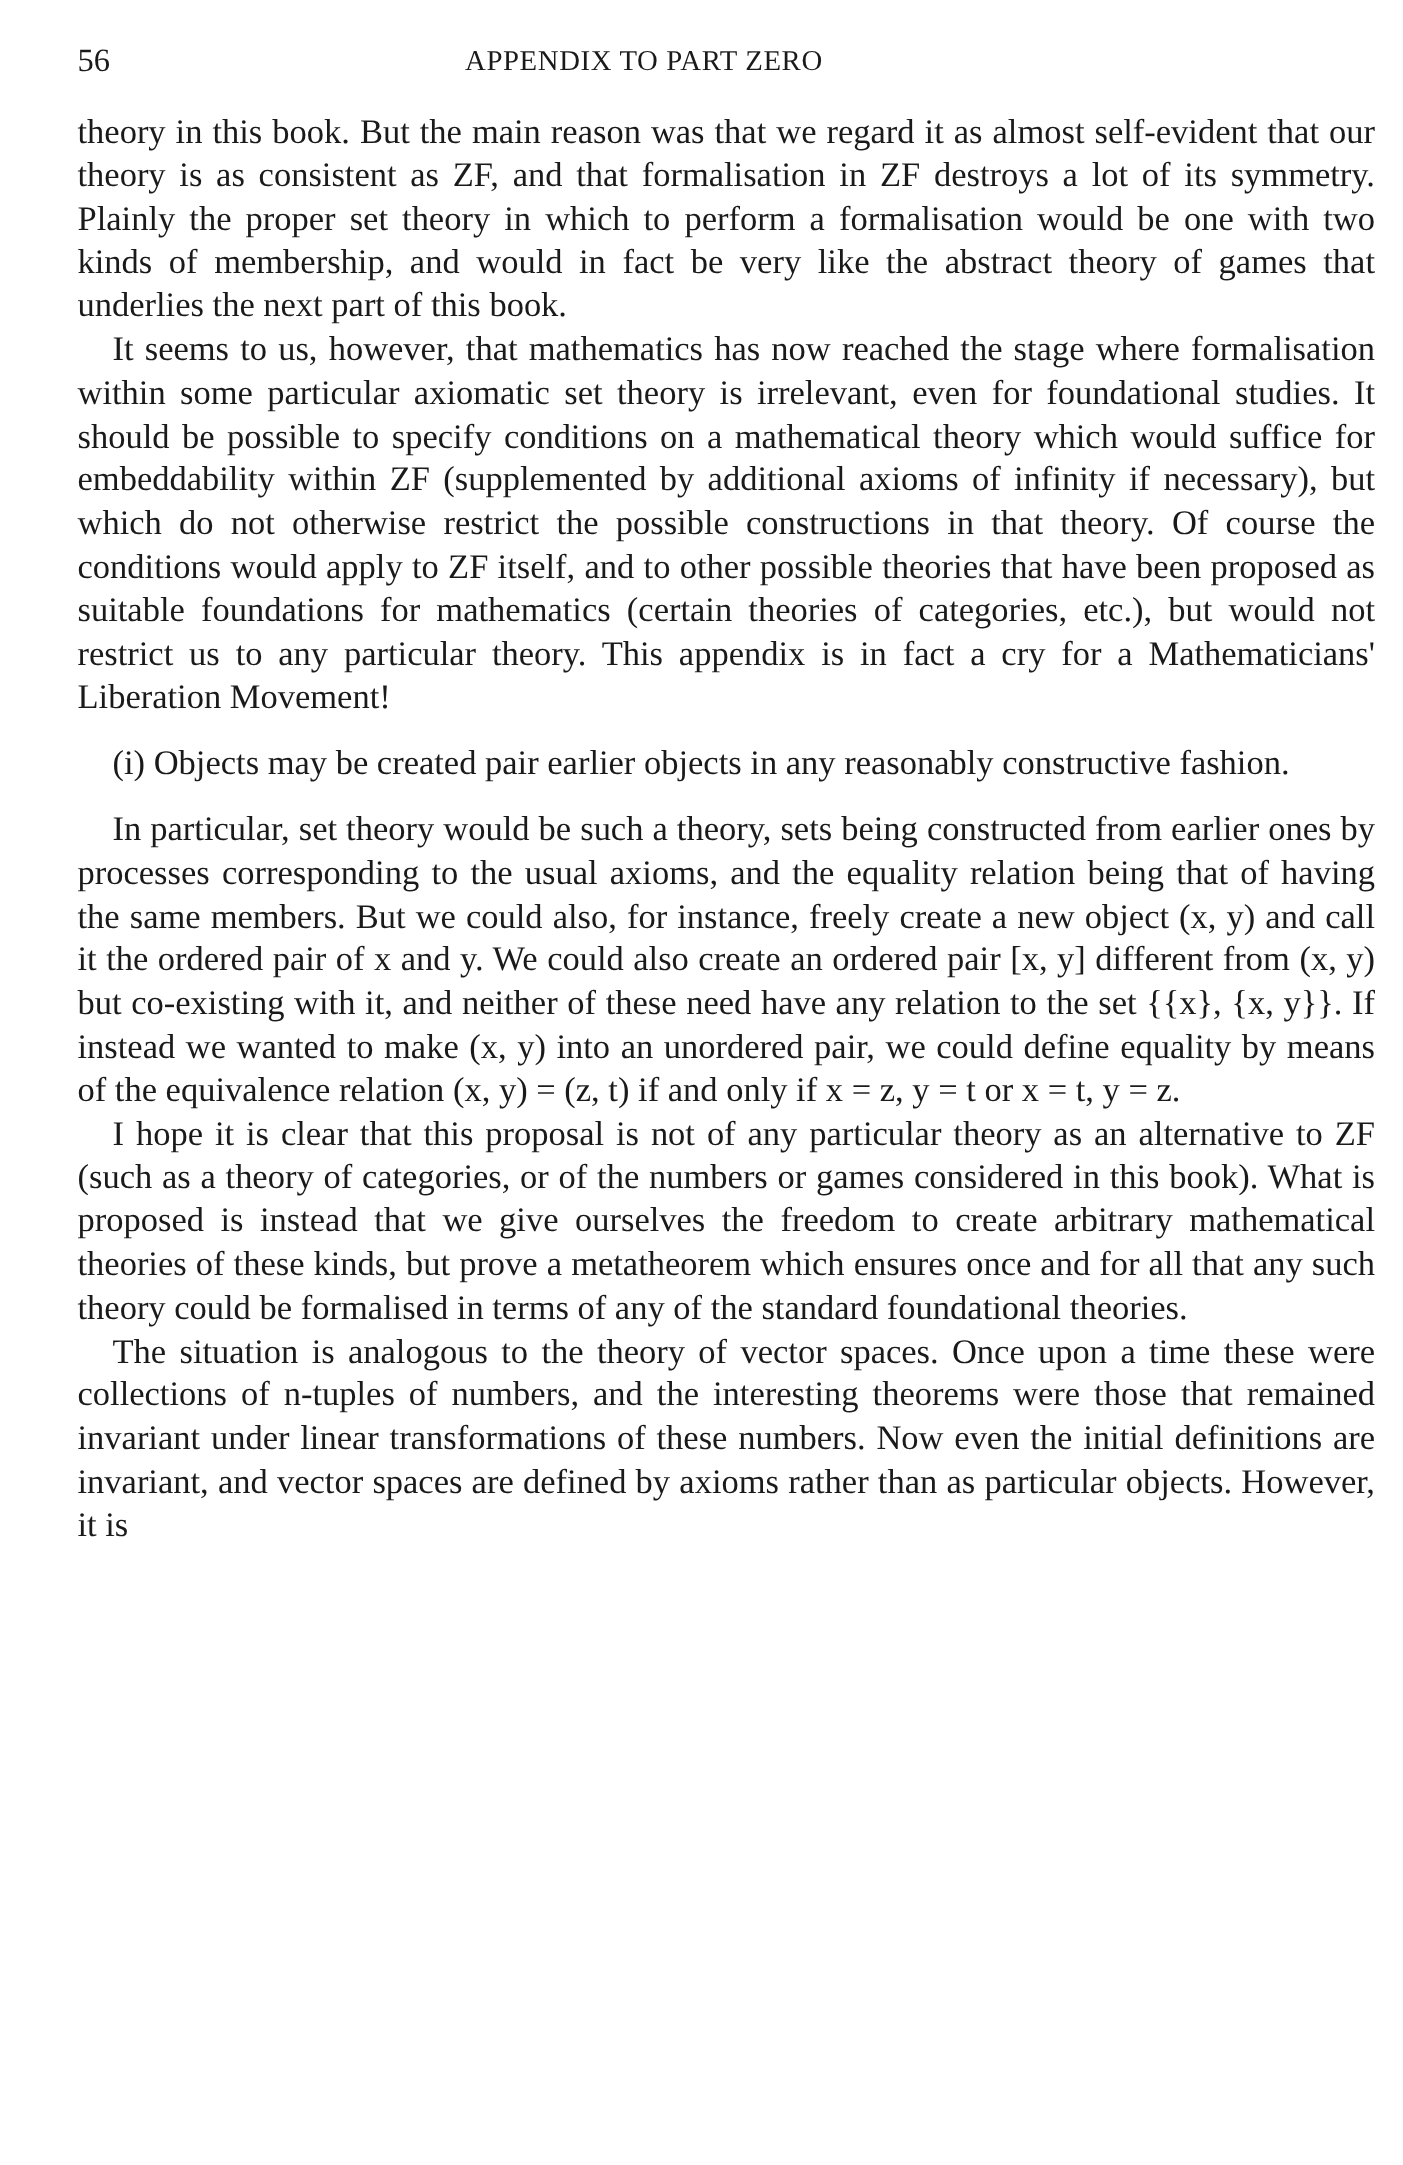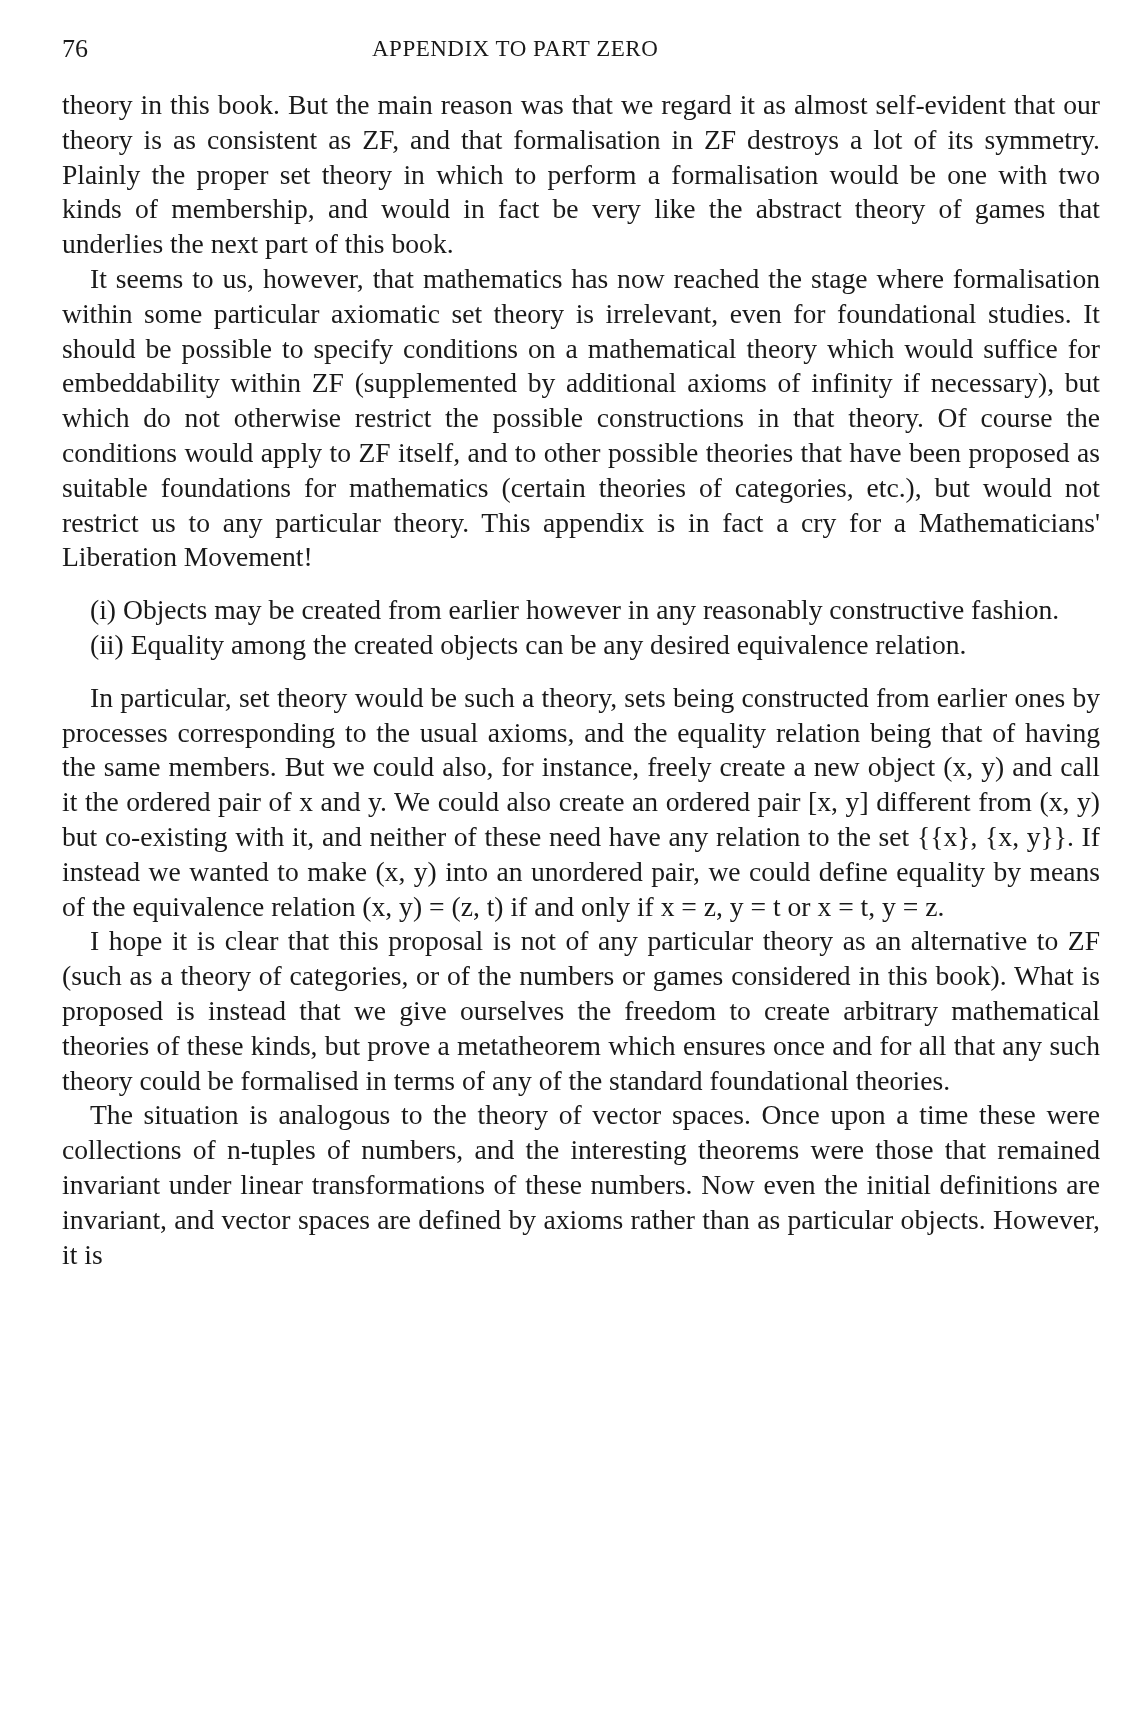--- a/index.html
+++ b/index.html
@@ -12,30 +12,29 @@
     .para { margin: 0; text-align: justify; }
     .indent { text-indent: 28px; }
     .list { margin: 18px 0 18px 28px; }
     .list-item { margin: 0; text-align: justify; }
   </style>
 </head>
 <body>
 
 <div class="page">
   <div class="running-head">
-    <span class="page-number">76</span>
+    <span class="page-number">56</span>
     <span class="header-title">APPENDIX TO PART ZERO</span>
   </div>
 
   <div class="body">
     <p class="para">theory in this book. But the main reason was that we regard it as almost self-evident that our theory is as consistent as ZF, and that formalisation in ZF destroys a lot of its symmetry. Plainly the proper set theory in which to perform a formalisation would be one with two kinds of membership, and would in fact be very like the abstract theory of games that underlies the next part of this book.</p>
     <p class="para indent">It seems to us, however, that mathematics has now reached the stage where formalisation within some particular axiomatic set theory is irrelevant, even for foundational studies. It should be possible to specify conditions on a mathematical theory which would suffice for embeddability within ZF (supplemented by additional axioms of infinity if necessary), but which do not otherwise restrict the possible constructions in that theory. Of course the conditions would apply to ZF itself, and to other possible theories that have been proposed as suitable foundations for mathematics (certain theories of categories, etc.), but would not restrict us to any particular theory. This appendix is in fact a cry for a Mathematicians' Liberation Movement!</p>
 
     <div class="list">
-      <p class="list-item"><span>(i)</span> <span>Objects may be created from earlier however in any reasonably constructive fashion.</span></p>
-      <p class="list-item"><span>(ii)</span> <span>Equality among the created objects can be any desired equivalence relation.</span></p>
+      <p class="list-item"><span>(i)</span> <span>Objects may be created pair earlier objects in any reasonably constructive fashion.</span></p>
     </div>
 
     <p class="para indent">In particular, set theory would be such a theory, sets being constructed from earlier ones by processes corresponding to the usual axioms, and the equality relation being that of having the same members. But we could also, for instance, freely create a new object (x, y) and call it the ordered pair of x and y. We could also create an ordered pair [x, y] different from (x, y) but co-existing with it, and neither of these need have any relation to the set {{x}, {x, y}}. If instead we wanted to make (x, y) into an unordered pair, we could define equality by means of the equivalence relation (x, y) = (z, t) if and only if x = z, y = t or x = t, y = z.</p>
     <p class="para indent">I hope it is clear that this proposal is not of any particular theory as an alternative to ZF (such as a theory of categories, or of the numbers or games considered in this book). What is proposed is instead that we give ourselves the freedom to create arbitrary mathematical theories of these kinds, but prove a metatheorem which ensures once and for all that any such theory could be formalised in terms of any of the standard foundational theories.</p>
     <p class="para indent">The situation is analogous to the theory of vector spaces. Once upon a time these were collections of n-tuples of numbers, and the interesting theorems were those that remained invariant under linear transformations of these numbers. Now even the initial definitions are invariant, and vector spaces are defined by axioms rather than as particular objects. However, it is</p>
   </div>
 </div>
 
 </body></html>

